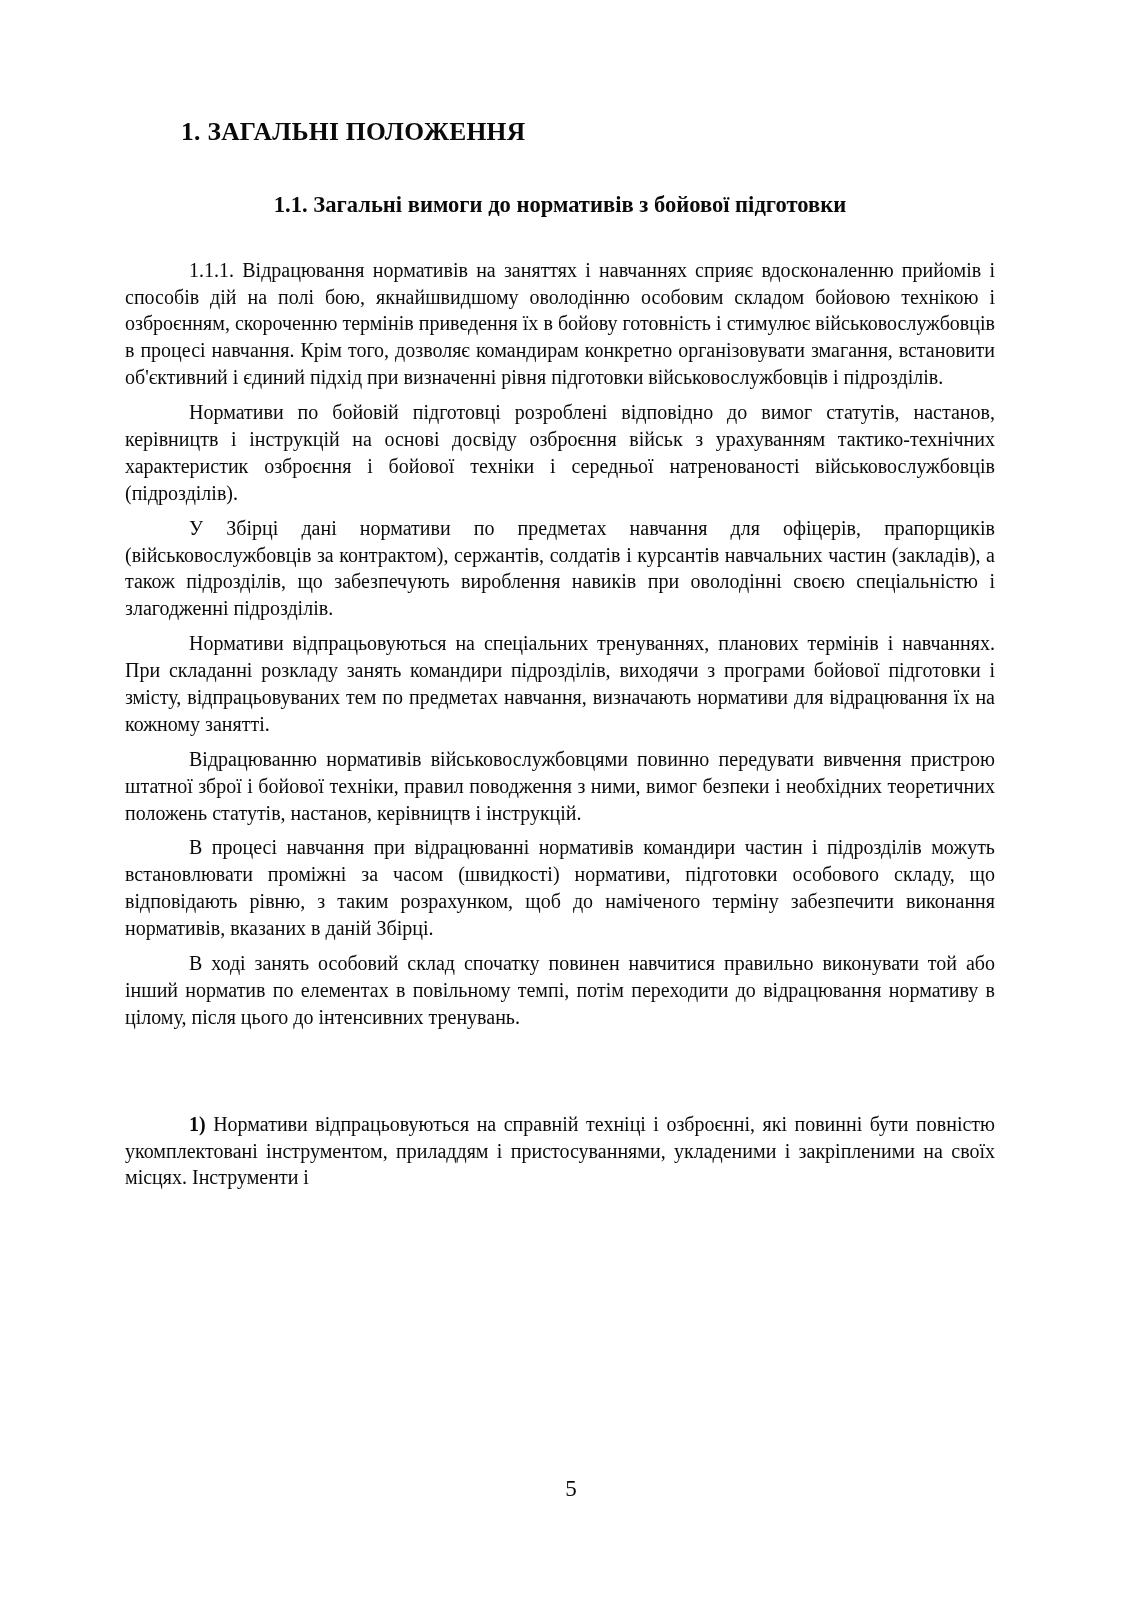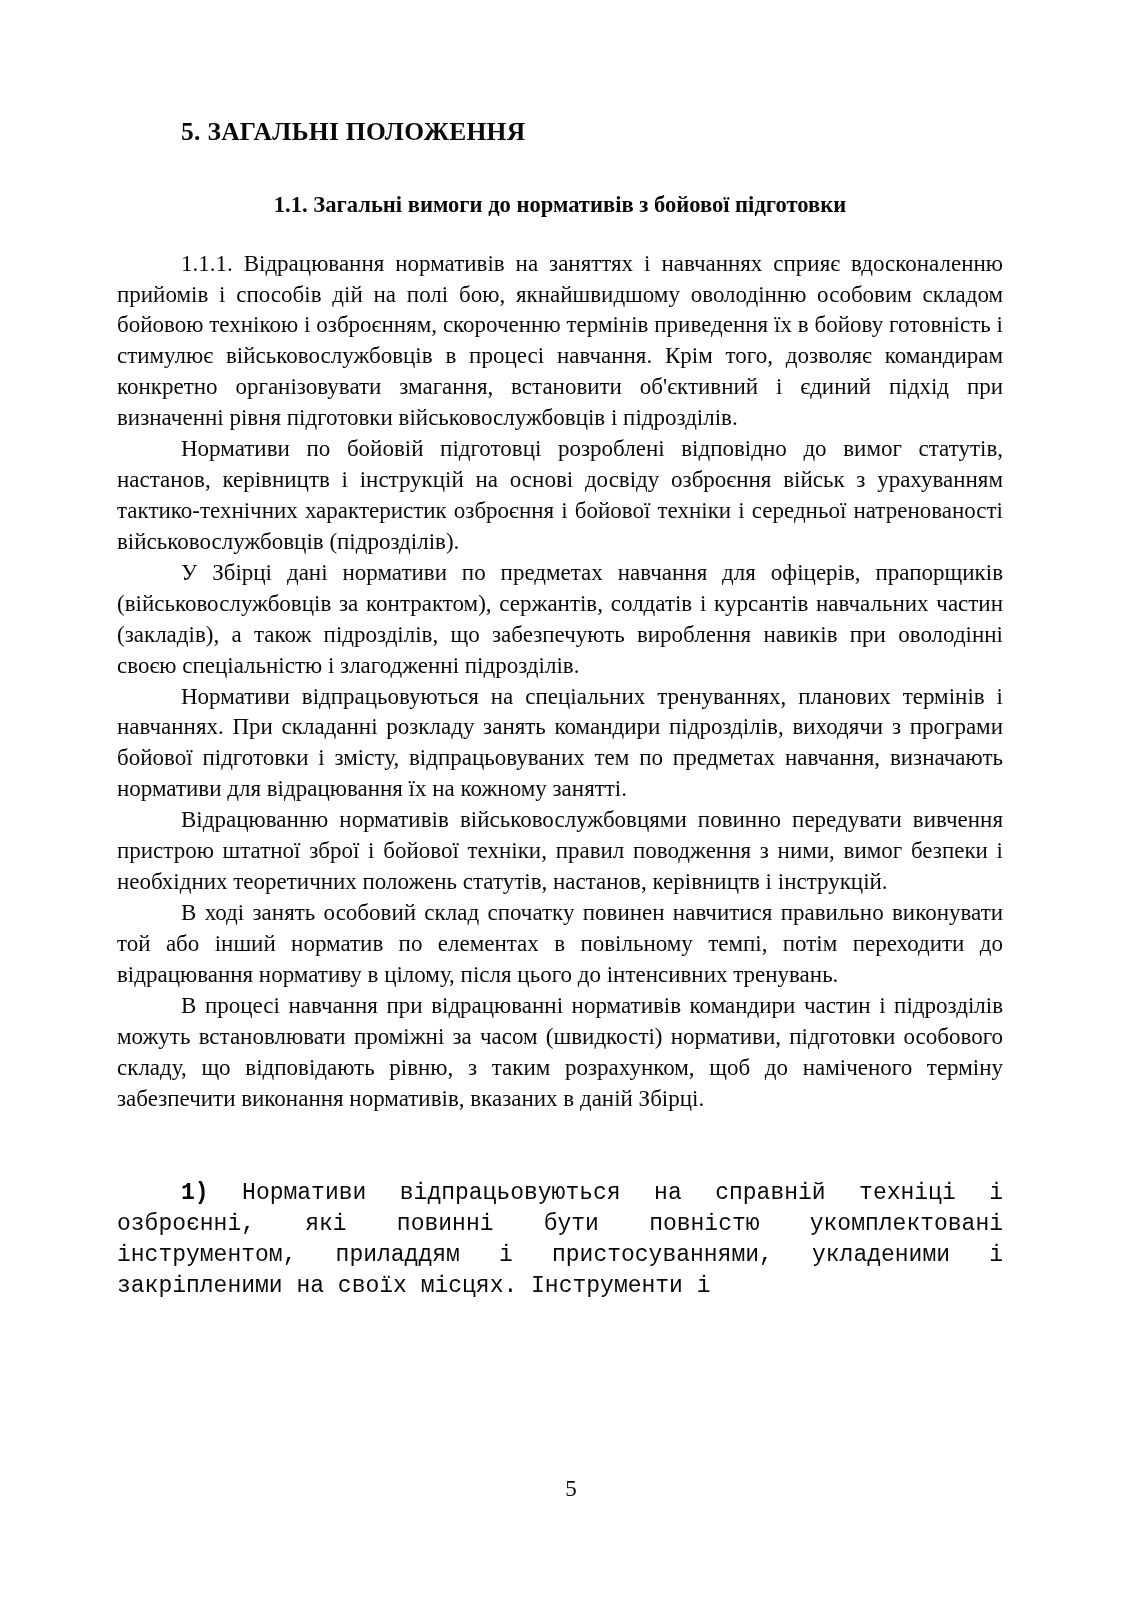--- a/index.html
+++ b/index.html
@@ -50,30 +50,29 @@
   .body-block {
     margin: 0;
     padding-top: 30px;
     font-size: 24.2px;
     line-height: 1.345;
     text-align: justify;
     text-justify: inter-word;
     hyphens: none;
   }
   p.para {
-    margin: 0;
+    margin: 8px;
     text-indent: 64px;
     text-align: justify;
     text-justify: inter-word;
-    font-size: 23px;
+    font-size: 20px;
     line-height: 1.345;
   }
   p.para:last-child {
     text-align-last: left;
-    font-family: Liberation Mono, monospace;
   }
   .spacer-line {
     height: 32px;
   }
   b.lead {
     font-weight: bold;
   }
   .page-number {
     position: absolute;
     left: 0;
@@ -84,32 +83,32 @@
     font-family: "Liberation Serif", "DejaVu Serif", serif;
   }
 </style>
 </head>
 <body>
 
 <div class="page">
 
   <div class="content">
 
-    <h1 class="h1">5. ЗАГАЛЬНІ ПОЛОЖЕННЯ</h1>
+    <h1 class="h1">1. ЗАГАЛЬНІ ПОЛОЖЕННЯ</h1>
 
     <h2 class="h2">1.1. Загальні вимоги до нормативів з бойової підготовки</h2>
 
     <div class="body-block">
       <p class="para">1.1.1. Відрацювання нормативів на заняттях і навчаннях сприяє вдосконаленню прийомів і способів дій на полі бою, якнайшвидшому оволодінню особовим складом бойовою технікою і озброєнням, скороченню термінів приведення їх в бойову готовність і стимулює військовослужбовців в процесі навчання. Крім того, дозволяє командирам конкретно організовувати змагання, встановити об'єктивний і єдиний підхід при визначенні рівня підготовки військовослужбовців і підрозділів.</p>
       <p class="para">Нормативи по бойовій підготовці розроблені відповідно до вимог статутів, настанов, керівництв і інструкцій на основі досвіду озброєння військ з урахуванням тактико-технічних характеристик озброєння і бойової техніки і середньої натренованості військовослужбовців (підрозділів).</p>
       <p class="para">У Збірці дані нормативи по предметах навчання для офіцерів, прапорщиків (військовослужбовців за контрактом), сержантів, солдатів і курсантів навчальних частин (закладів), а також підрозділів, що забезпечують вироблення навиків при оволодінні своєю спеціальністю і злагодженні підрозділів.</p>
       <p class="para">Нормативи відпрацьовуються на спеціальних тренуваннях, планових термінів і навчаннях. При складанні розкладу занять командири підрозділів, виходячи з програми бойової підготовки і змісту, відпрацьовуваних тем по предметах навчання, визначають нормативи для відрацювання їх на кожному занятті.</p>
       <p class="para">Відрацюванню нормативів військовослужбовцями повинно передувати вивчення пристрою штатної зброї і бойової техніки, правил поводження з ними, вимог безпеки і необхідних теоретичних положень статутів, настанов, керівництв і інструкцій.</p>
+      <p class="para">В процесі навчання при відрацюванні нормативів командири частин і підрозділів можуть встановлювати проміжні за часом (швидкості) нормативи, підготовки особового складу, що відповідають рівню, з таким розрахунком, щоб до наміченого терміну забезпечити виконання нормативів, вказаних в даній Збірці.</p>
       <p class="para">В ході занять особовий склад спочатку повинен навчитися правильно виконувати той або інший норматив по елементах в повільному темпі, потім переходити до відрацювання нормативу в цілому, після цього до інтенсивних тренувань.</p>
-      <p class="para">В процесі навчання при відрацюванні нормативів командири частин і підрозділів можуть встановлювати проміжні за часом (швидкості) нормативи, підготовки особового складу, що відповідають рівню, з таким розрахунком, щоб до наміченого терміну забезпечити виконання нормативів, вказаних в даній Збірці.</p>
 
       <div class="spacer-line"></div>
 
 
       <div class="spacer-line"></div>
 
       <p class="para"><b class="lead">1)</b><span> Нормативи відпрацьовуються на справній техніці і озброєнні, які повинні бути повністю укомплектовані інструментом, приладдям і пристосуваннями, укладеними і закріпленими на своїх місцях. Інструменти і</span></p>
     </div>
 
   </div>

